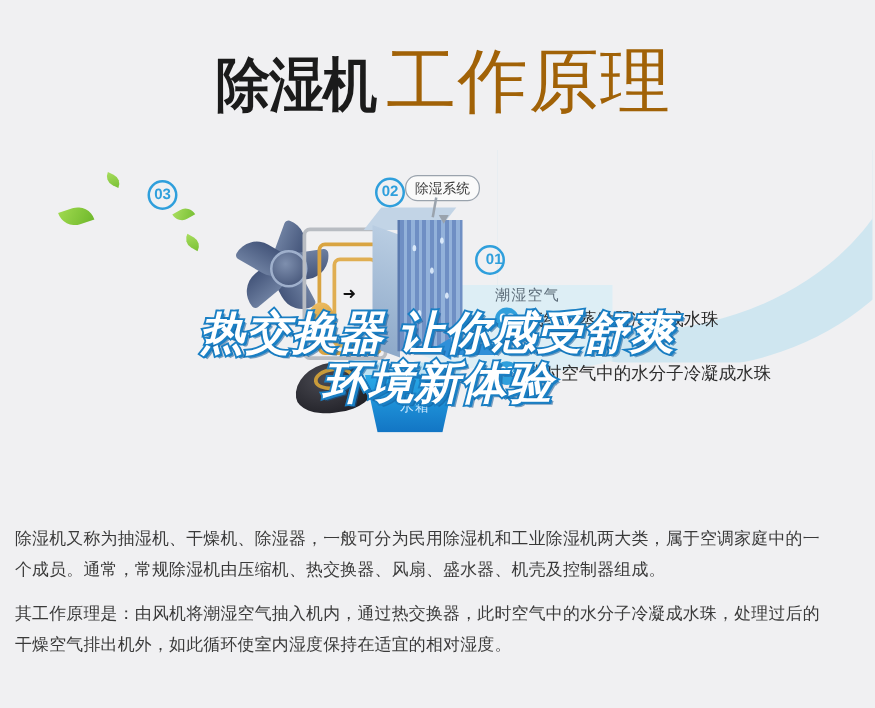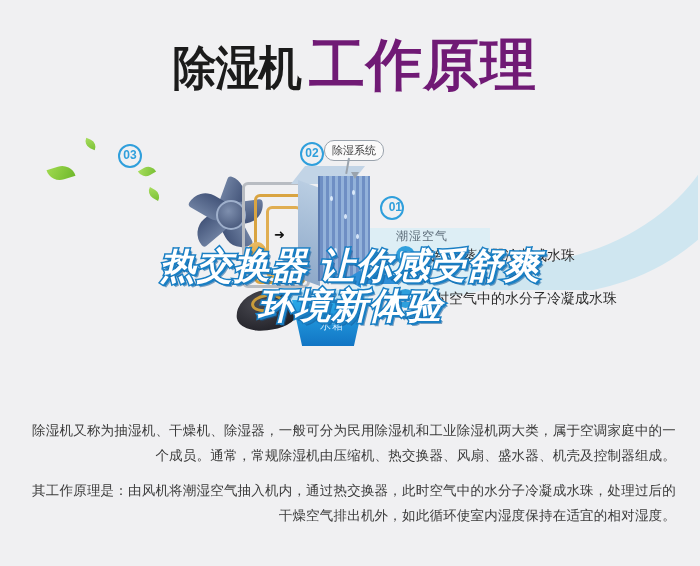--- a/index.html
+++ b/index.html
@@ -16,21 +16,21 @@
     position:absolute;left:0;top:28px;width:700px;
     text-align:center;white-space:nowrap;
   }
   .title-a{
     font-size:47px;font-weight:bold;color:#1b1b1b;
     letter-spacing:-1px;
     display:inline-block;transform:scaleX(0.93);transform-origin:right center;
     vertical-align:baseline;
   }
   .title-b{
-    font-size:56px;font-weight:bold;color:#701a75;
+    font-size:56px;font-weight:normal;color:#a16207;
     letter-spacing:1px;margin-left:8px;
     display:inline-block;vertical-align:baseline;
   }
 
   
   .stage{position:absolute;left:0;top:118px;width:700px;height:290px;}
 
   
   .swoosh{
     position:absolute;left:398px;top:2px;width:300px;height:170px;
@@ -224,21 +224,21 @@
   }
   .ov-line{
     font-size:36px;font-weight:bold;font-style:italic;
     color:#ffffff;letter-spacing:1px;line-height:40px;
     -webkit-text-stroke:3px #1a7fc4;
     paint-order:stroke fill;
     text-shadow:2px 2px 0 #1a7fc4, 3px 3px 0 rgba(20,90,150,.55);
   }
 
   
-  .body-text{position:absolute;left:28px;top:418px;width:648px;text-align:right;}
+  .body-text{position:absolute;left:12px;top:418px;width:648px;}
   .para{
     font-size:13.5px;color:#3a3a3a;line-height:25px;margin:0 0 10px 0;
     letter-spacing:.2px;
   }
 </style>
 </head>
 <body>
 
 <div id="page">
 

